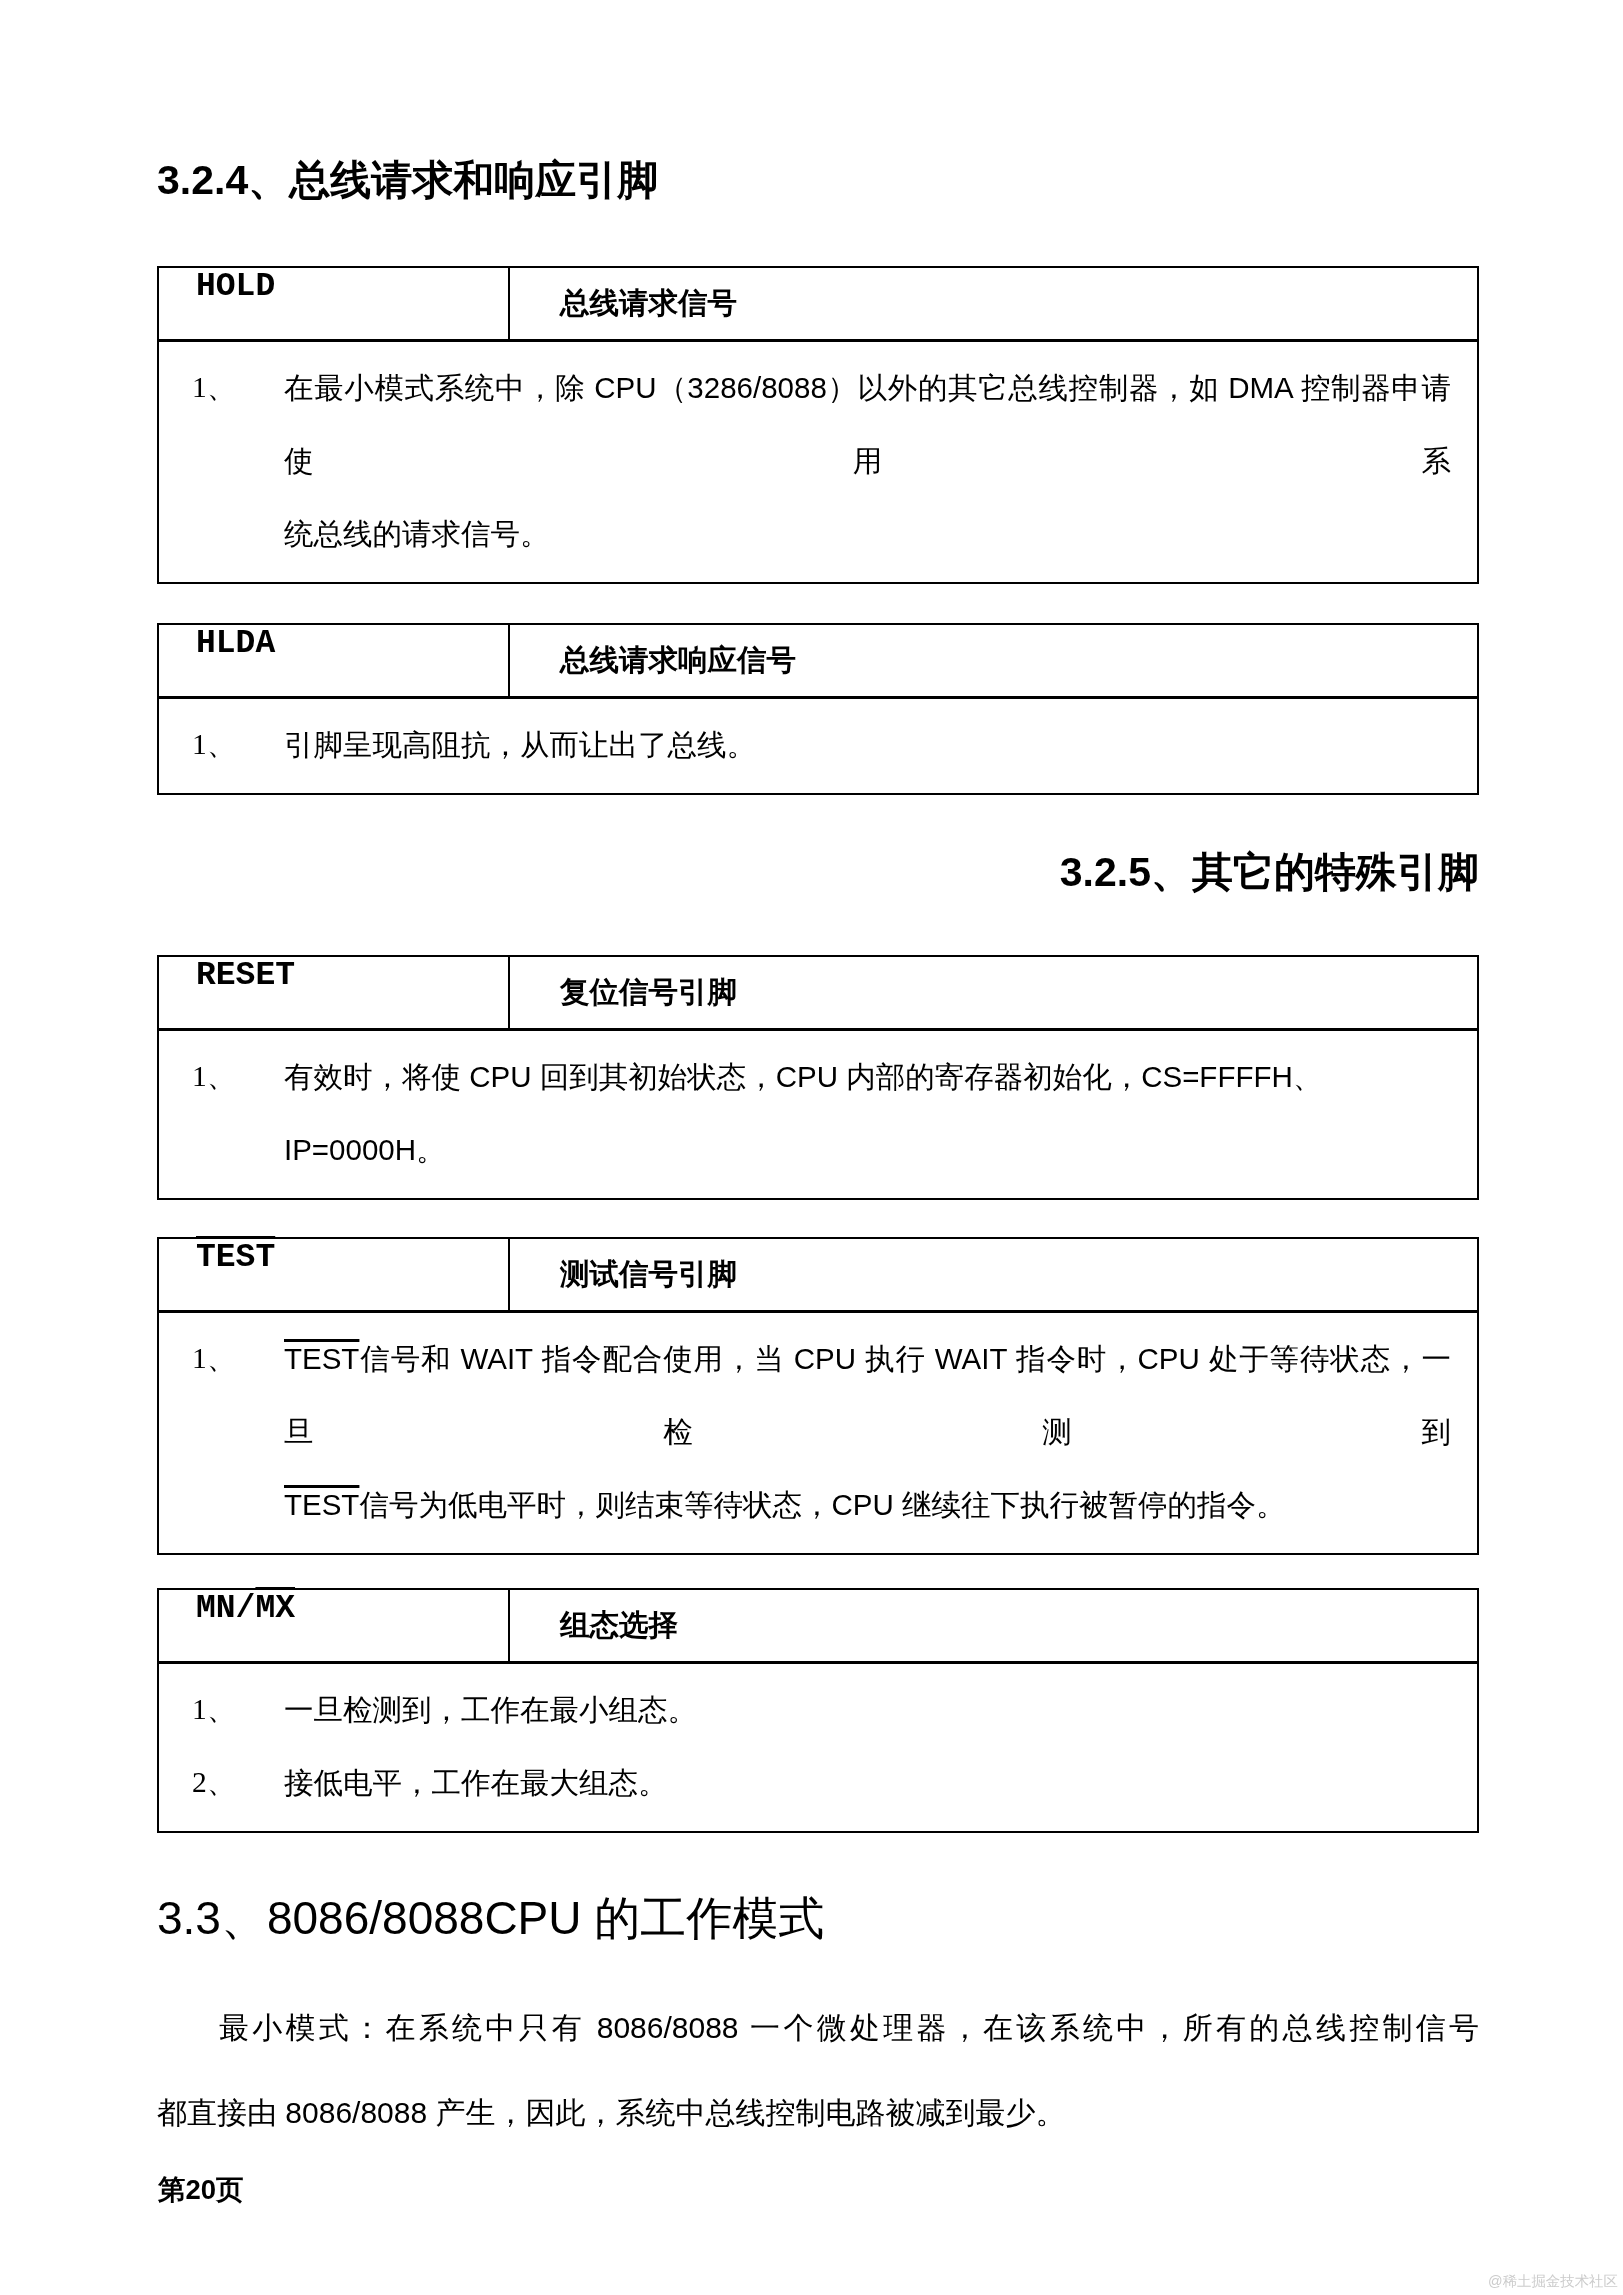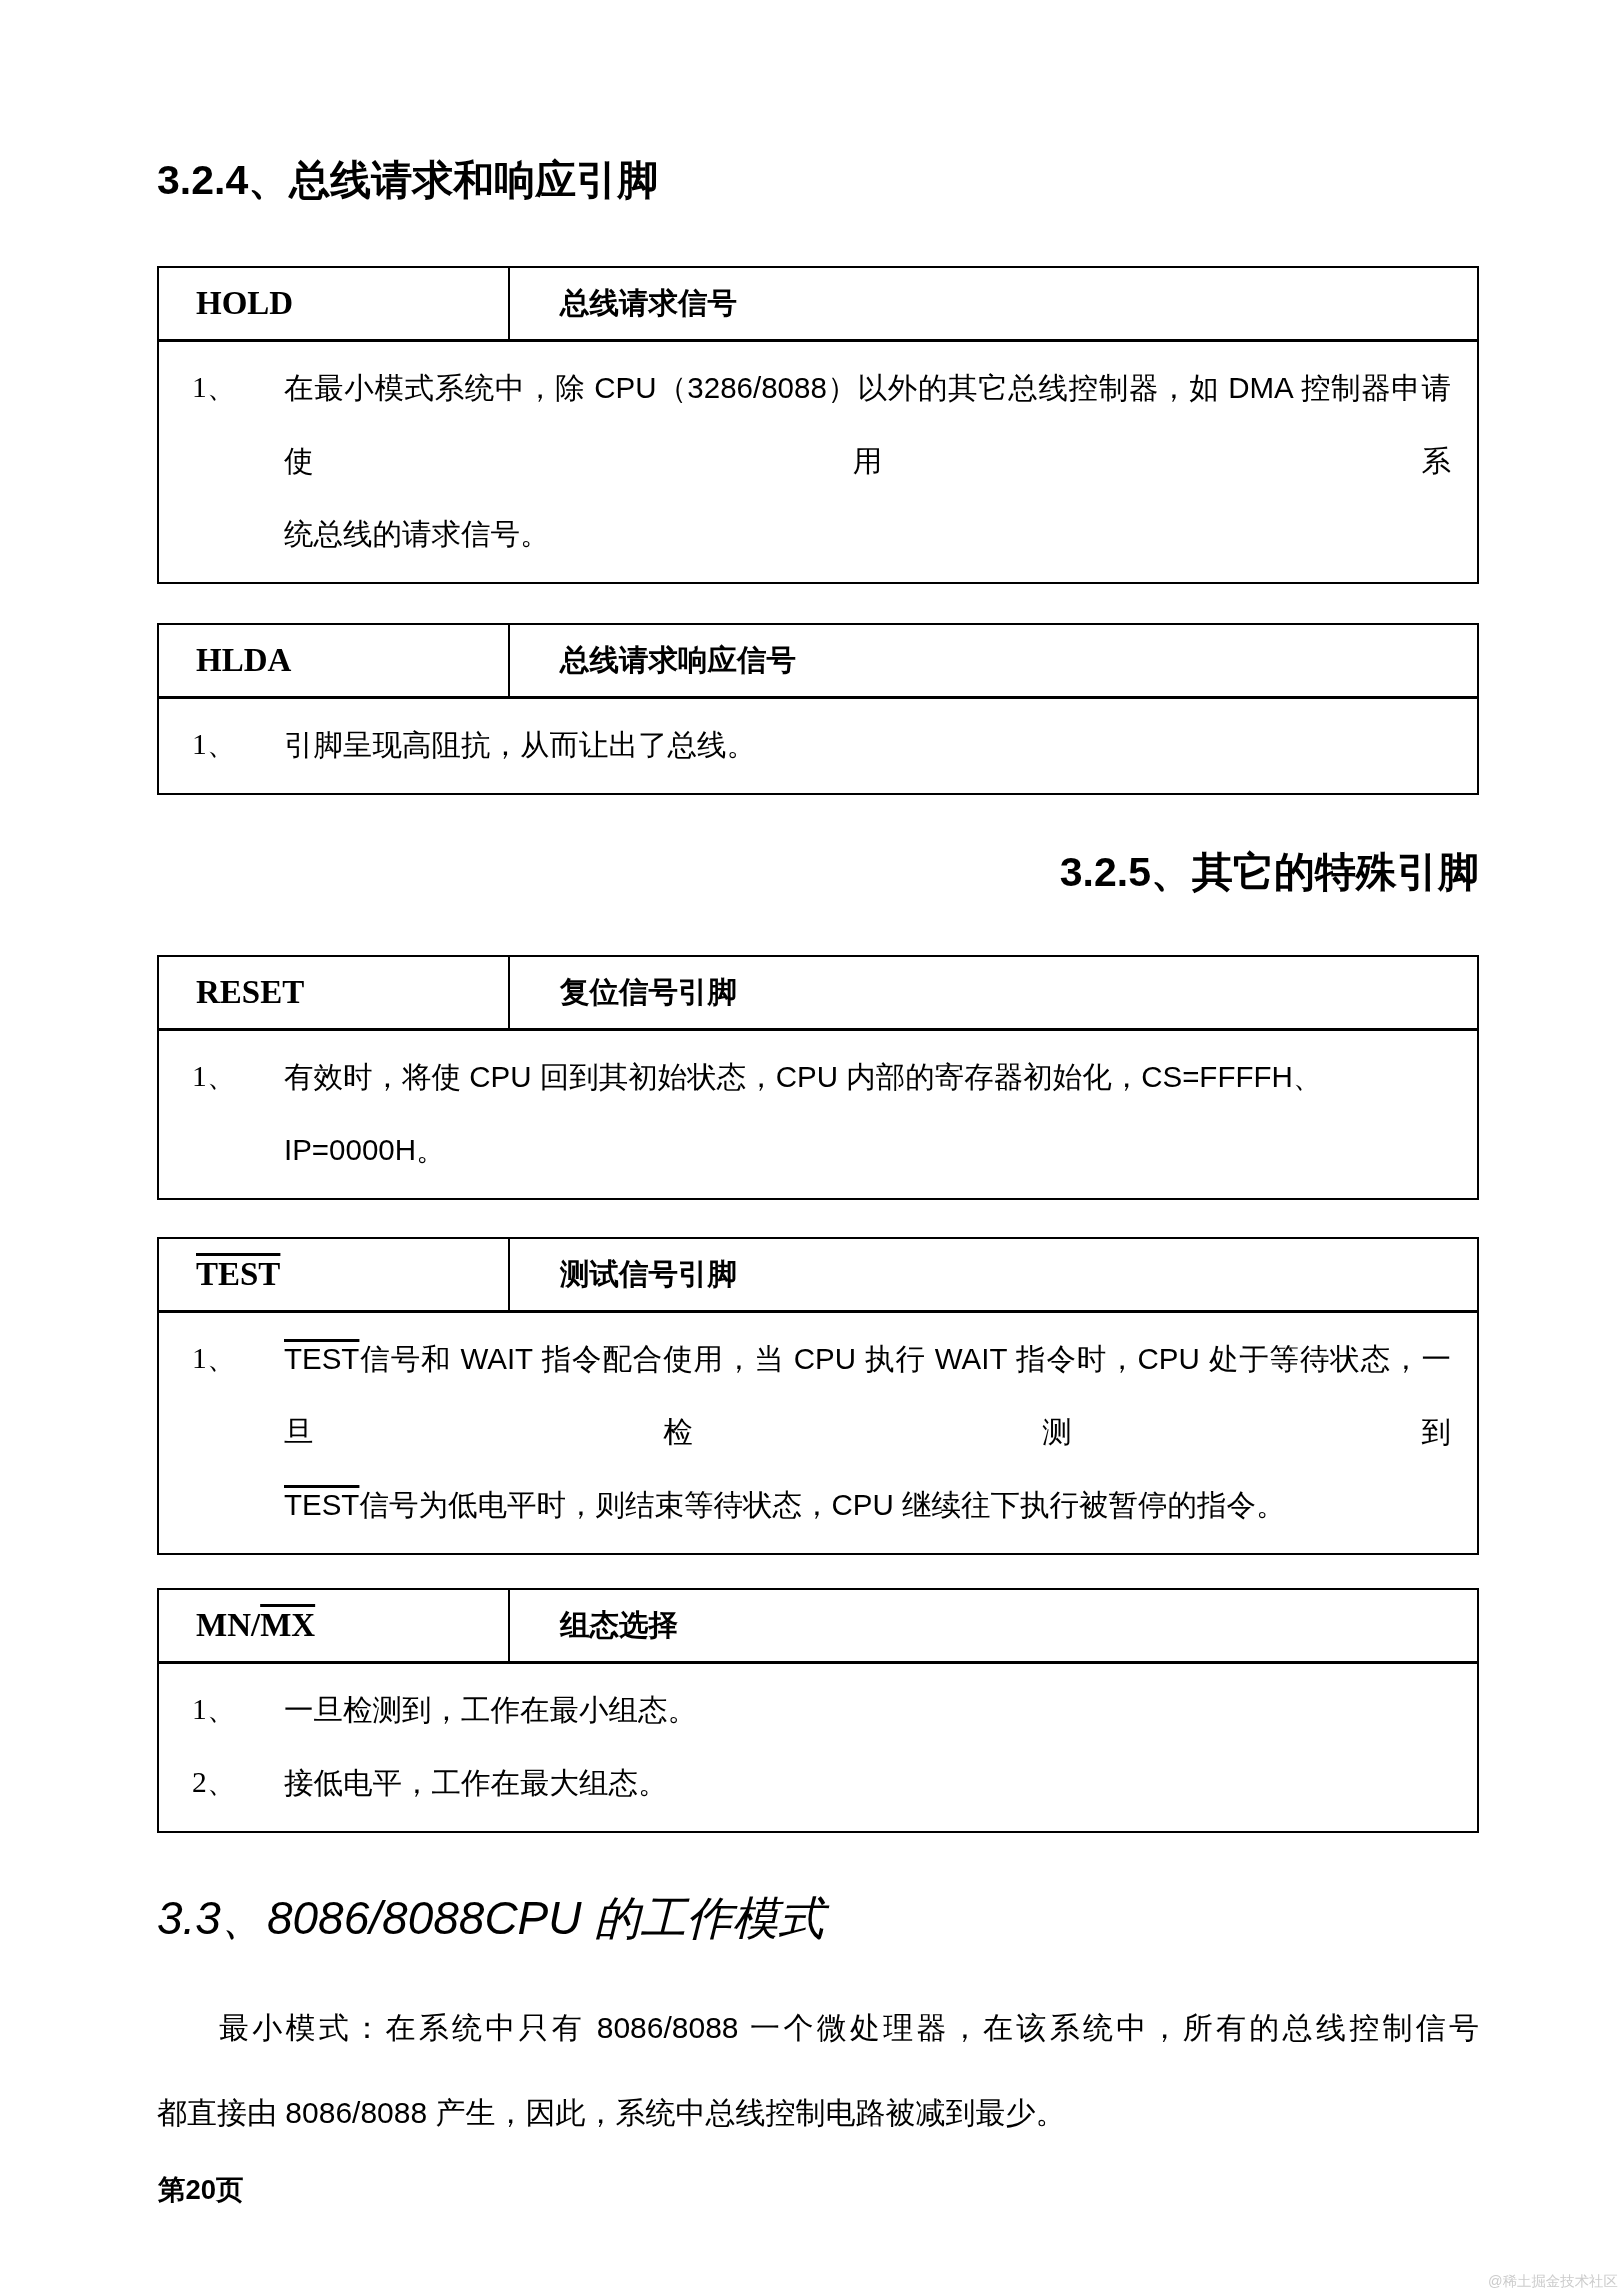--- a/index.html
+++ b/index.html
@@ -5,32 +5,32 @@
   html,body { margin:0; padding:0; background:#888; }
   .page {
     position:relative; width:1623px; height:2295px; background:#ffffff;
     color:#000; font-family:"Liberation Sans","DejaVu Sans",sans-serif;
     overflow:hidden; margin:0 auto;
   }
   .content { padding:158px 144px 0 157px; }
 
   h1.sec { font-size:41px; font-weight:700; margin:0 0 63px 0; line-height:1.1; }
   h1.sec2 { margin:55px 0 60px 0;text-align:right; }
-  h2.sec { font-size:46px; font-weight:400; margin:60px 0 0 0; line-height:1.1;font-style:italic; }
+  h2.sec { font-size:46px; font-weight:400; margin:60px 0 0 0; line-height:1.1; }
 
   .tbl { border:2.6px solid #000; }
   .tbl-hlda { margin-top:39px; }
   .tbl-test { margin-top:37px; }
   .tbl-mnmx { margin-top:33px; }
 
   .tbl-head { display:flex; align-items:stretch; height:71px; border-bottom:3.9px solid #000; }
   .cell-pin {
     width:351px; flex:0 0 351px; box-sizing:border-box; border-right:2.6px solid #000;
-    display:flex; align-items:center; padding-left:37px;
-    font-family:Liberation Serif, serif; font-weight:700; font-size:33px;
+    display:flex; padding-left:37px;
+    font-family:Liberation Mono, monospace; font-weight:700; font-size:33px;
   }
   .cell-desc { flex:1; display:flex; align-items:center; padding-left:50px;
     font-weight:700; font-size:29.5px; }
 
   .tbl-body { padding:9.2px 26px 11.8px 33px; font-size:29.5px; line-height:73px; }
   .item { display:flex; }
   .num { width:92px; flex:0 0 92px; font-family:"Liberation Serif","DejaVu Serif",serif; }
   .itext { flex:1; min-width:0; }
   .ln { text-align:left; }
   .fill { text-align:justify; text-align-last:justify; }

